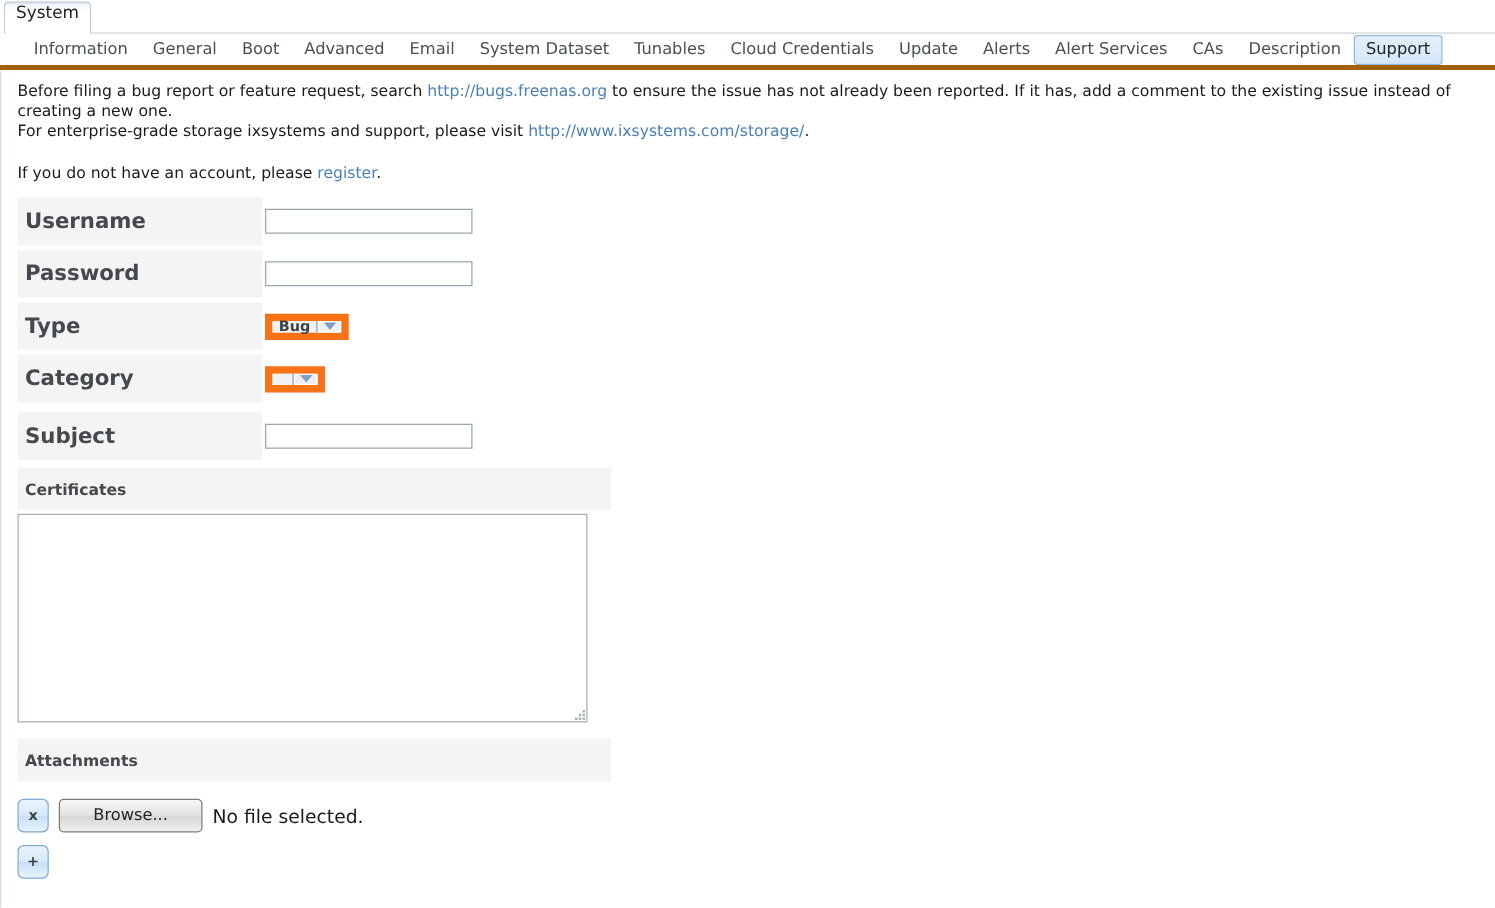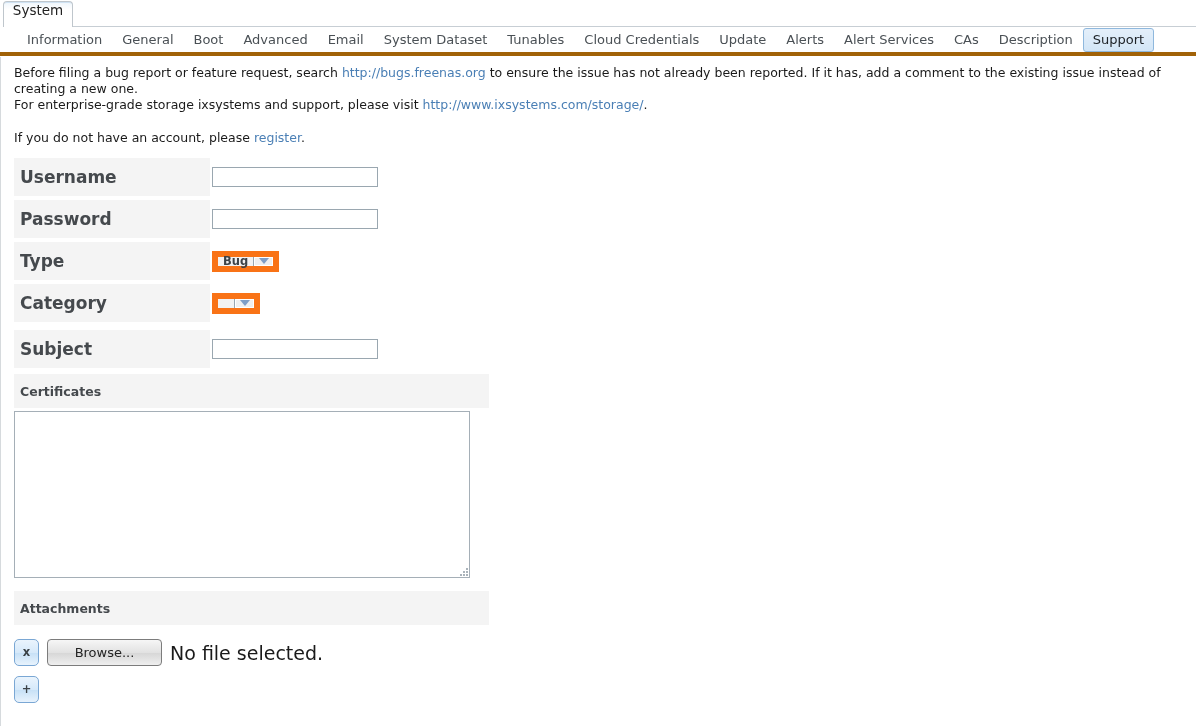--- a/index.html
+++ b/index.html
@@ -289,21 +289,21 @@
     height: 27px;
     border: 1px solid #7c7c7c;
     border-radius: 4px;
     background: linear-gradient(to bottom, #f6f6f6 0%, #e2e2e2 50%, #d6d6d6 51%, #efefef 100%);
     color: #242424;
     font-family: "DejaVu Sans", "Liberation Sans", sans-serif;
     font-size: 13px;
     cursor: pointer;
   }
   .file-status {
-    font-size: 19px;
+    font-size: 15px;
     color: #1a1a1a;
   }
   .btn-bottom-row { display: flex; align-items: flex-start; }
 </style>
 </head>
 <body>
 
 <div id="app">
 
   <div class="tabstrip">

